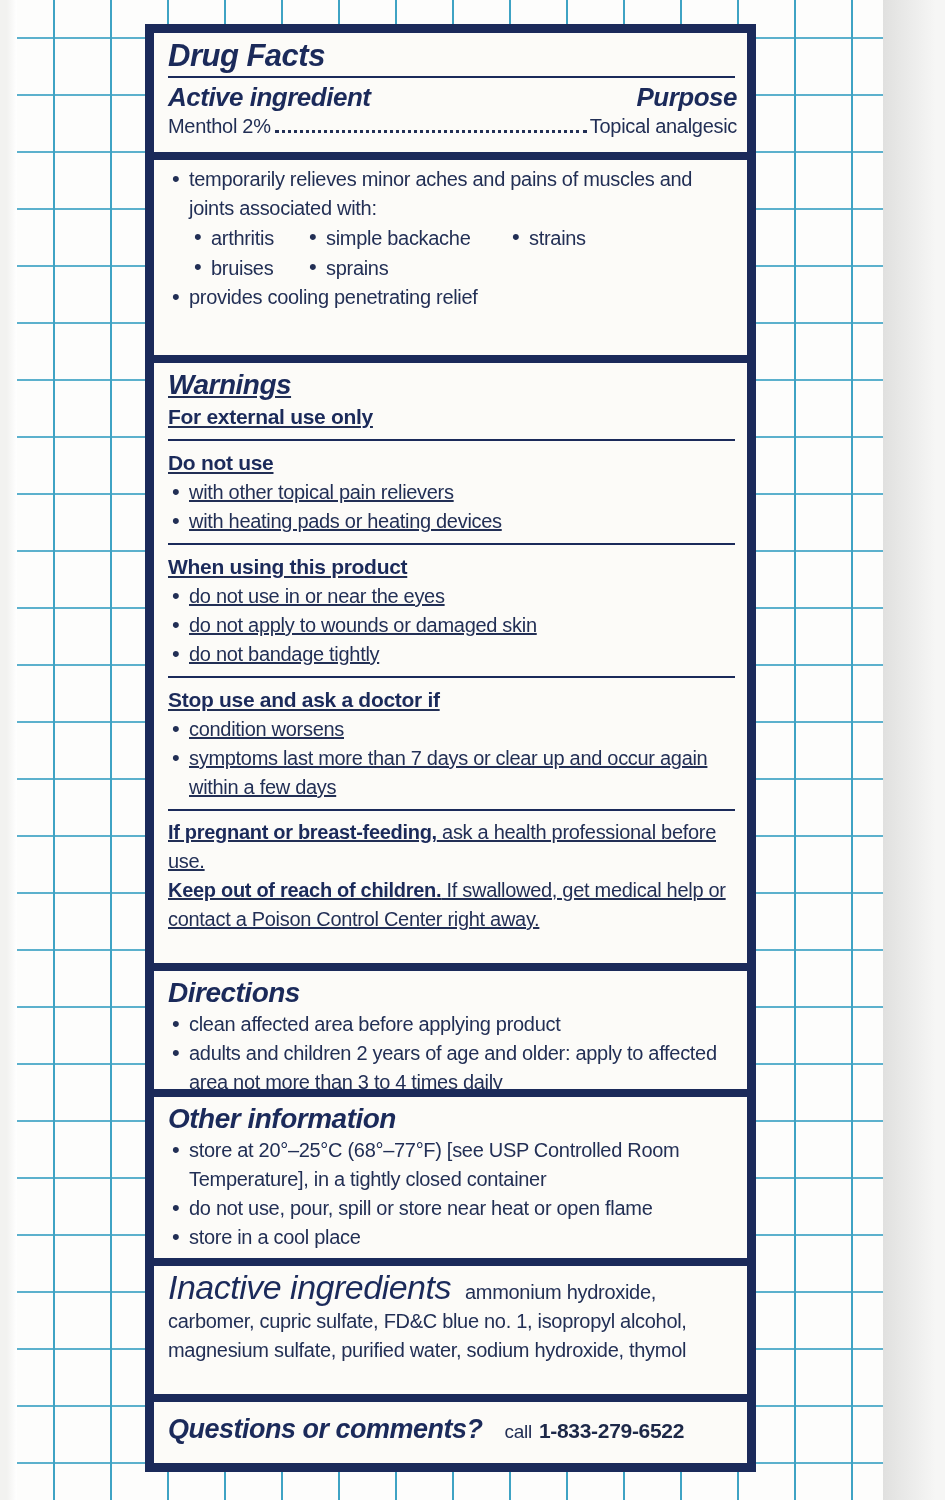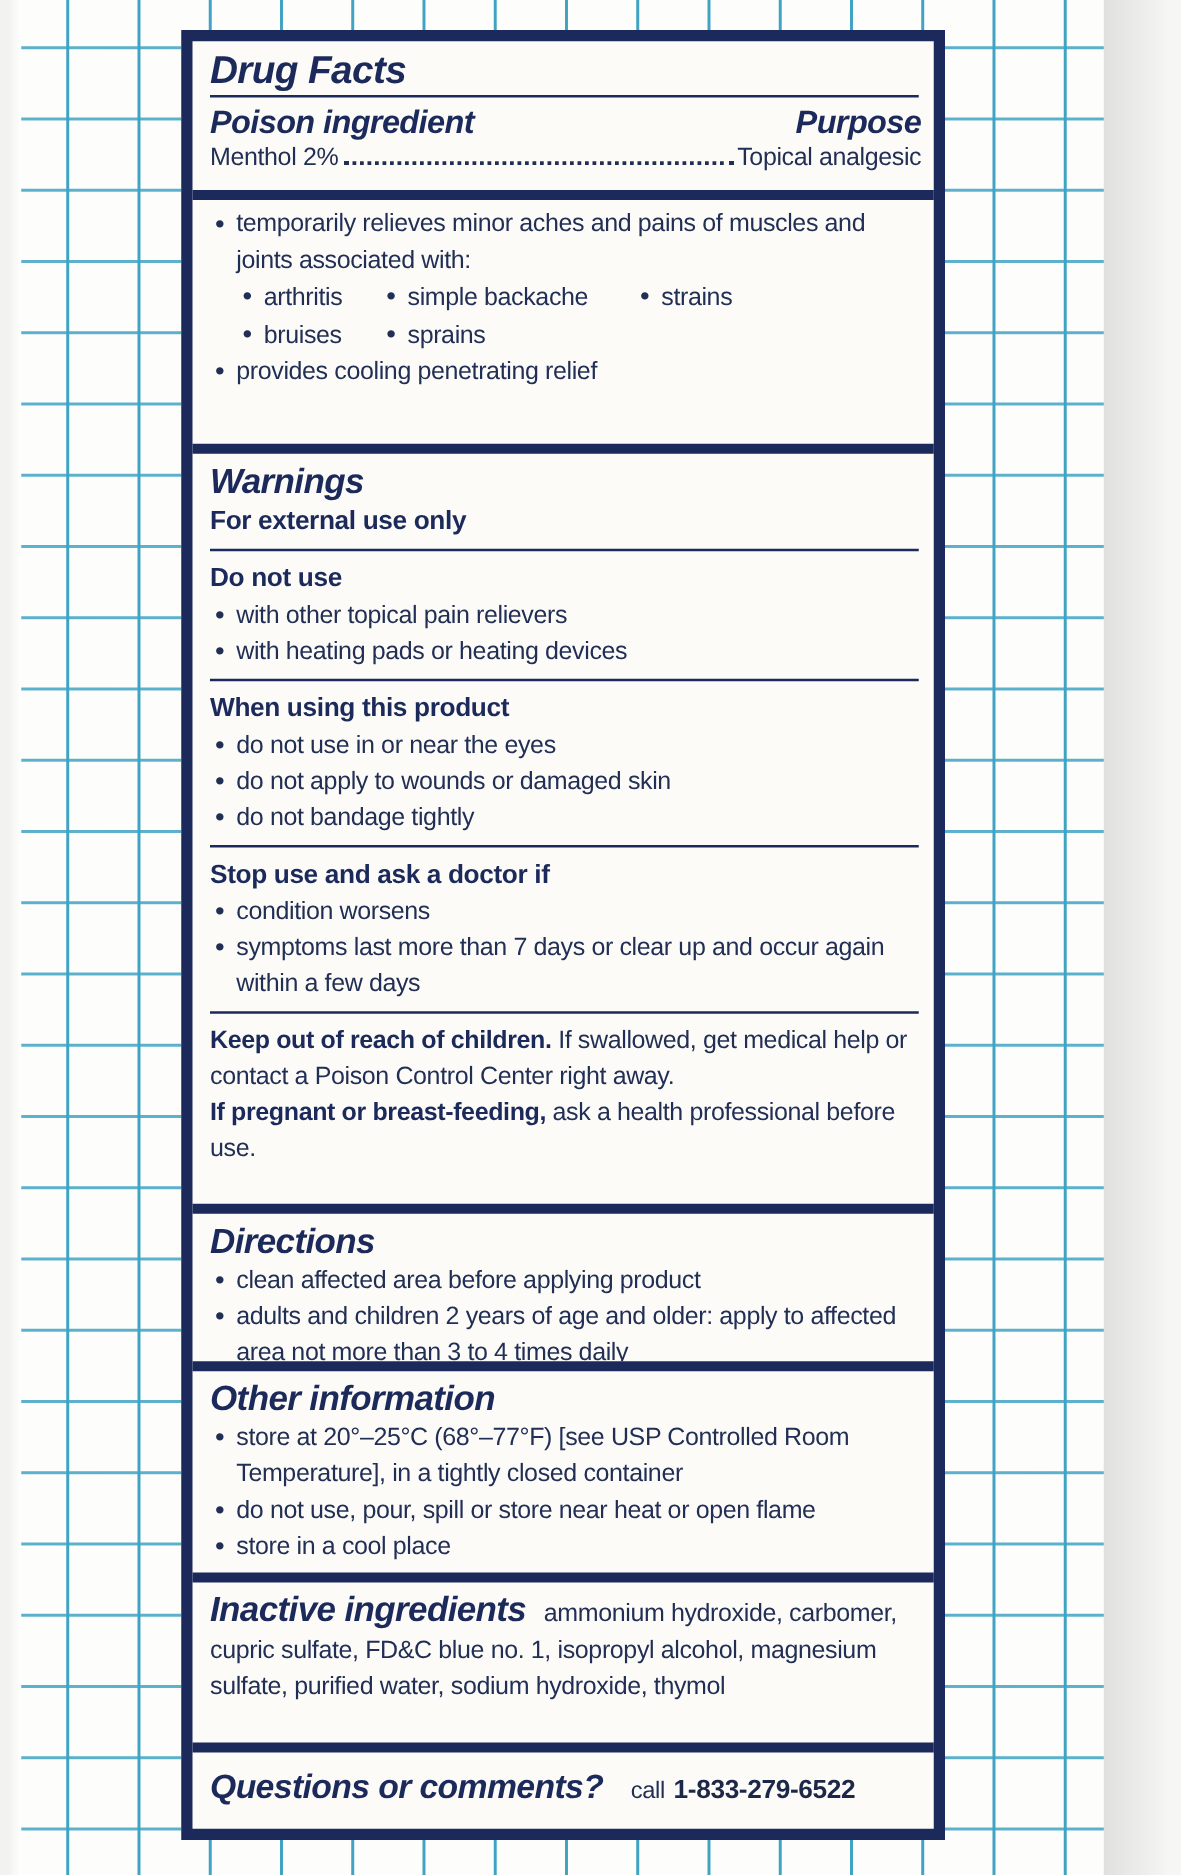--- a/index.html
+++ b/index.html
@@ -64,42 +64,42 @@
   .sub-item::before{content:"\2022";position:absolute;left:4px;top:-1px;font-size:22px;}
   .sub-col1{width:115px;}
   .sub-col2{width:203px;}
   .b{font-weight:bold;color:var(--navy);}
   
   .ai-row{display:flex;justify-content:space-between;align-items:baseline;margin-top:1px;}
   .ai-h{font-size:26px;line-height:30px;}
   .ing-row{display:flex;align-items:baseline;margin-top:0px;}
   .leader{flex:1;border-bottom:3px dotted var(--ink);margin:0 3px 5px 4px;}
   
-  .h-inline{font-style:italic;font-weight:bold;font-size:28px;color:var(--navy);letter-spacing:-0.5px;margin-right:14px;}
+  .h-inline{font-style:italic;font-weight:normal;font-size:34px;color:var(--navy);letter-spacing:-0.5px;margin-right:14px;}
   
   .q-row{display:flex;align-items:baseline;padding-top:4px;}
   .q-h{font-size:27px;line-height:36px;}
   .q-call{font-size:19px;margin-left:22px;letter-spacing:-0.3px;}
   .q-phone{font-weight:bold;font-size:21px;margin-left:7px;letter-spacing:-0.3px;color:#1d2848;}
   .pad-top{padding-top:7px;}
 </style>
 </head>
 <body>
 
 <div class="grid-bg"></div>
 <div class="edge-left"></div>
 <div class="edge-right"></div>
 
 <div class="panel">
 
   <div class="section" style="height:119px;">
     <h1>Drug Facts</h1>
     <div class="rule" style="margin:2px 2px 4px 0;"></div>
     <div class="ai-row">
-      <h2 class="ai-h">Poison ingredient</h2>
+      <h2 class="ai-h">Active ingredient</h2>
       <h2 class="ai-h">Purpose</h2>
     </div>
     <div class="ing-row body-text">
       <span>Menthol 2%</span>
       <span class="leader"></span>
       <span>Topical analgesic</span>
     </div>
   </div>
 
   <div class="section" style="height:203px;">
@@ -113,21 +113,21 @@
     </div>
     <div class="sub-row">
       <span class="sub-item sub-col1">bruises</span>
       <span class="sub-item">sprains</span>
     </div>
     <ul>
       <li>provides cooling penetrating relief</li>
     </ul>
   </div>
 
-  <div class="section" style="height:608px;">
+  <div class="section" style="height:608px;text-decoration:underline;">
     <h2>Warnings</h2>
     <div class="subhead">For external use only</div>
     <div class="rule"></div>
 
     <div class="subhead">Do not use</div>
     <ul>
       <li>with other topical pain relievers</li>
       <li>with heating pads or heating devices</li>
     </ul>
     <div class="rule"></div>
@@ -140,22 +140,22 @@
     </ul>
     <div class="rule"></div>
 
     <div class="subhead">Stop use and ask a doctor if</div>
     <ul>
       <li>condition worsens</li>
       <li>symptoms last more than 7 days or clear up and occur again within a few days</li>
     </ul>
     <div class="rule"></div>
 
+    <div class="para"><span class="b">If pregnant or breast-feeding,</span><span> ask a health professional before use.</span></div>
     <div class="para"><span class="b">Keep out of reach of children.</span><span> If swallowed, get medical help or contact a Poison Control Center right away.</span></div>
-    <div class="para"><span class="b">If pregnant or breast-feeding,</span><span> ask a health professional before use.</span></div>
   </div>
 
   <div class="section" style="height:126px;">
     <h2>Directions</h2>
     <ul>
       <li>clean affected area before applying product</li>
       <li>adults and children 2 years of age and older: apply to affected area not more than 3 to 4 times daily</li>
     </ul>
   </div>
 

